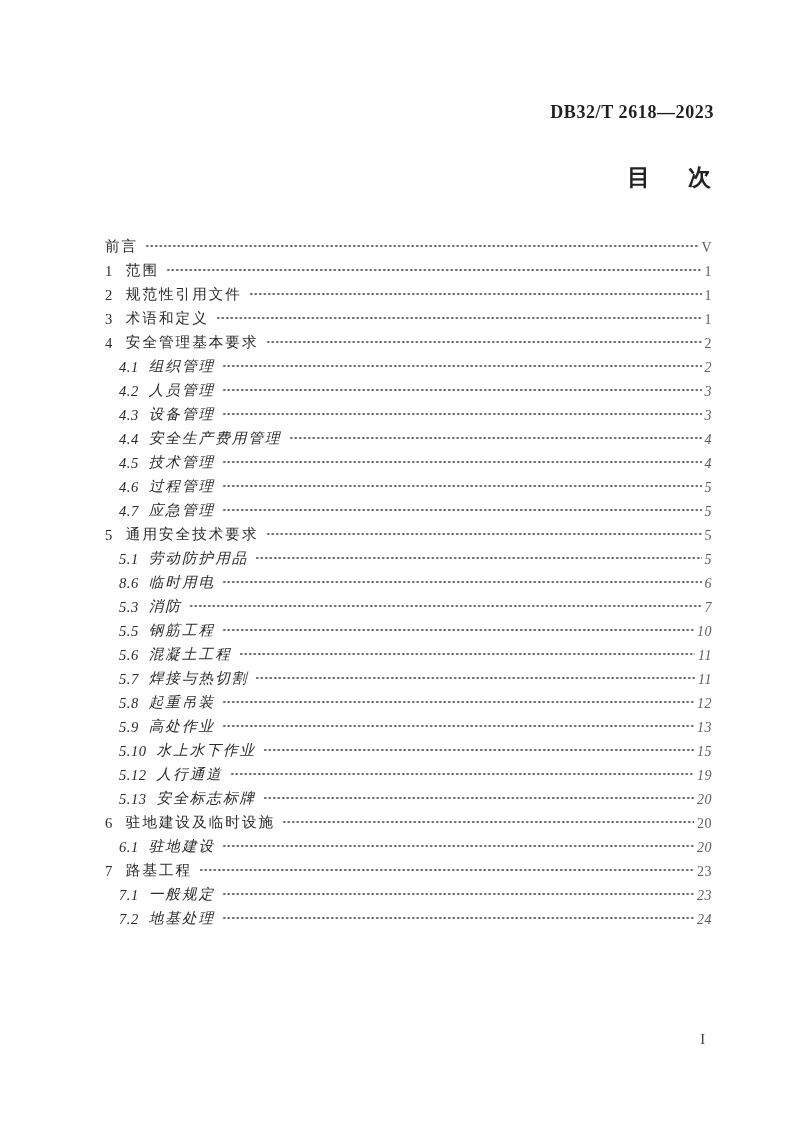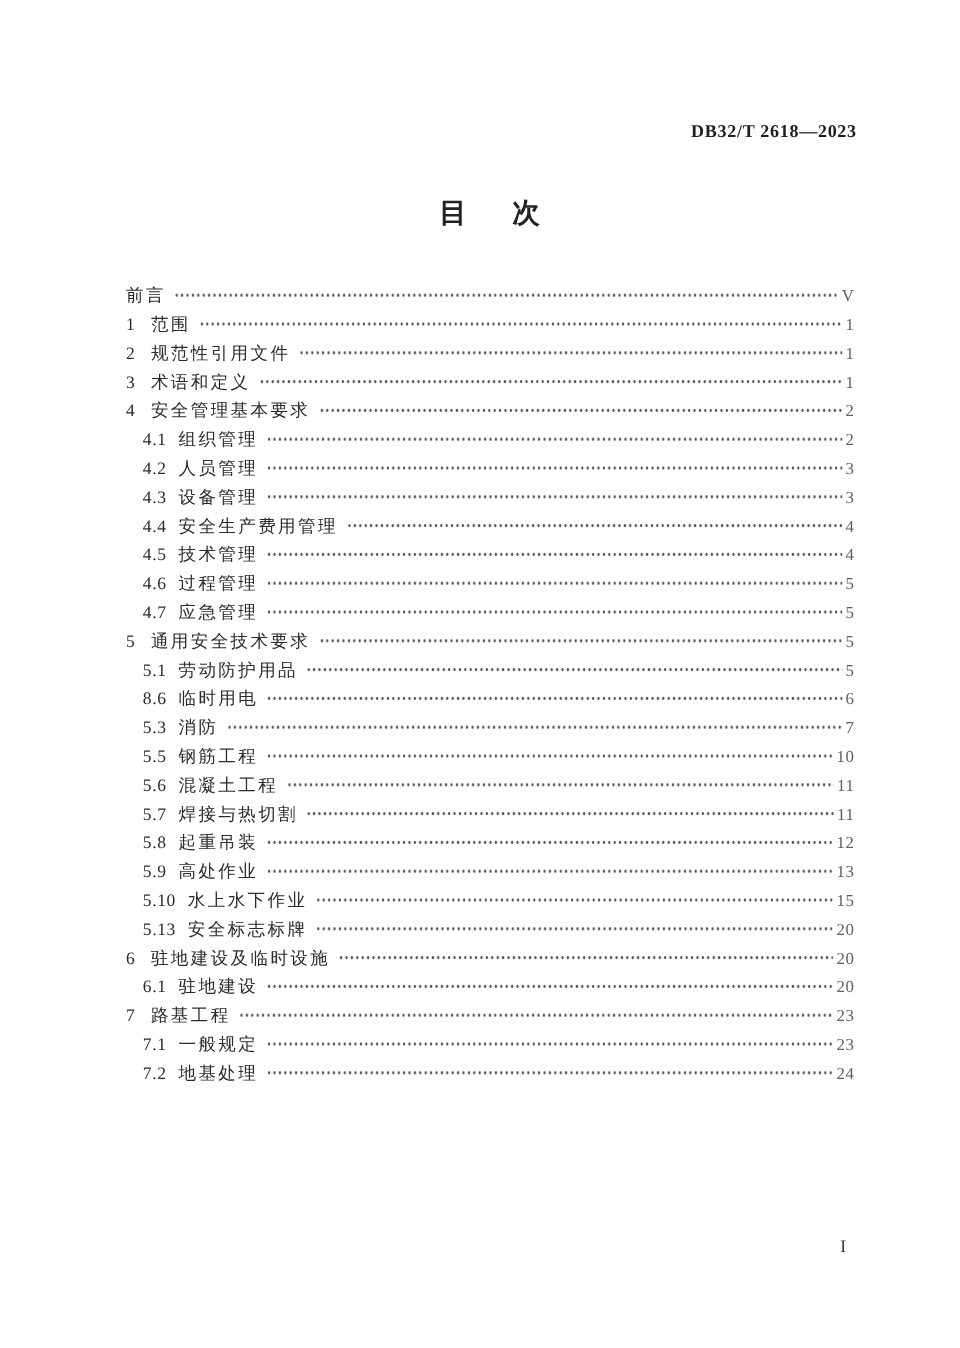--- a/index.html
+++ b/index.html
@@ -6,49 +6,49 @@
   body {
     width: 800px; height: 1123px;
     background: #ffffff;
     font-family: "Liberation Serif", "DejaVu Serif", serif;
     position: relative;
     overflow: hidden;
   }
   .doc-number {
     position: absolute;
     top: 102px; right: 86px;
-    font-size: 15px;
+    font-size: 18px;
     font-weight: bold;
     color: #1f1f1f;
     letter-spacing: 0.6px;
   }
   .title {
     position: absolute;
     top: 162px; left: 105px; right: 88px;
     margin: 0;
-    text-align: center;
+    text-align: right;
     font-size: 23px;
     font-weight: bold;
     color: #222222;
     word-spacing: 30px;
     letter-spacing: 1px;
   }
   .toc {
     position: absolute;
     top: 232px; left: 105px; right: 88px;
   }
   .toc-row {
     display: flex;
     align-items: flex-end;
     height: 24px;
     font-size: 14.6px;
     color: #2b2b2b;
     white-space: nowrap;
   }
-  .toc-row.lvl1 { padding-left: 14px; }
+  .toc-row.lvl1 { padding-left: 14px; font-style: italic; }
   .num { margin-right: 13px; letter-spacing: 0.5px; }
   .lvl1 .num { margin-right: 10px; }
   .label { letter-spacing: 2px; }
   .leader {
     flex: 1 1 auto;
     align-self: center;
     height: 14px;
     margin: 3px 3px 0 7px;
     background-image: radial-gradient(circle, #565656 0.9px, rgba(0,0,0,0) 1.25px);
     background-size: 4.5px 14px;
@@ -197,20 +197,26 @@
         <span class="leader"></span>
         <span class="page-no">13</span>
       </div>
       <div class="toc-row lvl1">
         <span class="num">5.10</span>
         <span class="label">水上水下作业</span>
         <span class="leader"></span>
         <span class="page-no">15</span>
       </div>
       <div class="toc-row lvl1">
+        <span class="num">5.12</span>
+        <span class="label">人行通道</span>
+        <span class="leader"></span>
+        <span class="page-no">19</span>
+      </div>
+      <div class="toc-row lvl1">
         <span class="num">5.13</span>
         <span class="label">安全标志标牌</span>
         <span class="leader"></span>
         <span class="page-no">20</span>
       </div>
       <div class="toc-row lvl0">
         <span class="num">6</span>
         <span class="label">驻地建设及临时设施</span>
         <span class="leader"></span>
         <span class="page-no">20</span>

